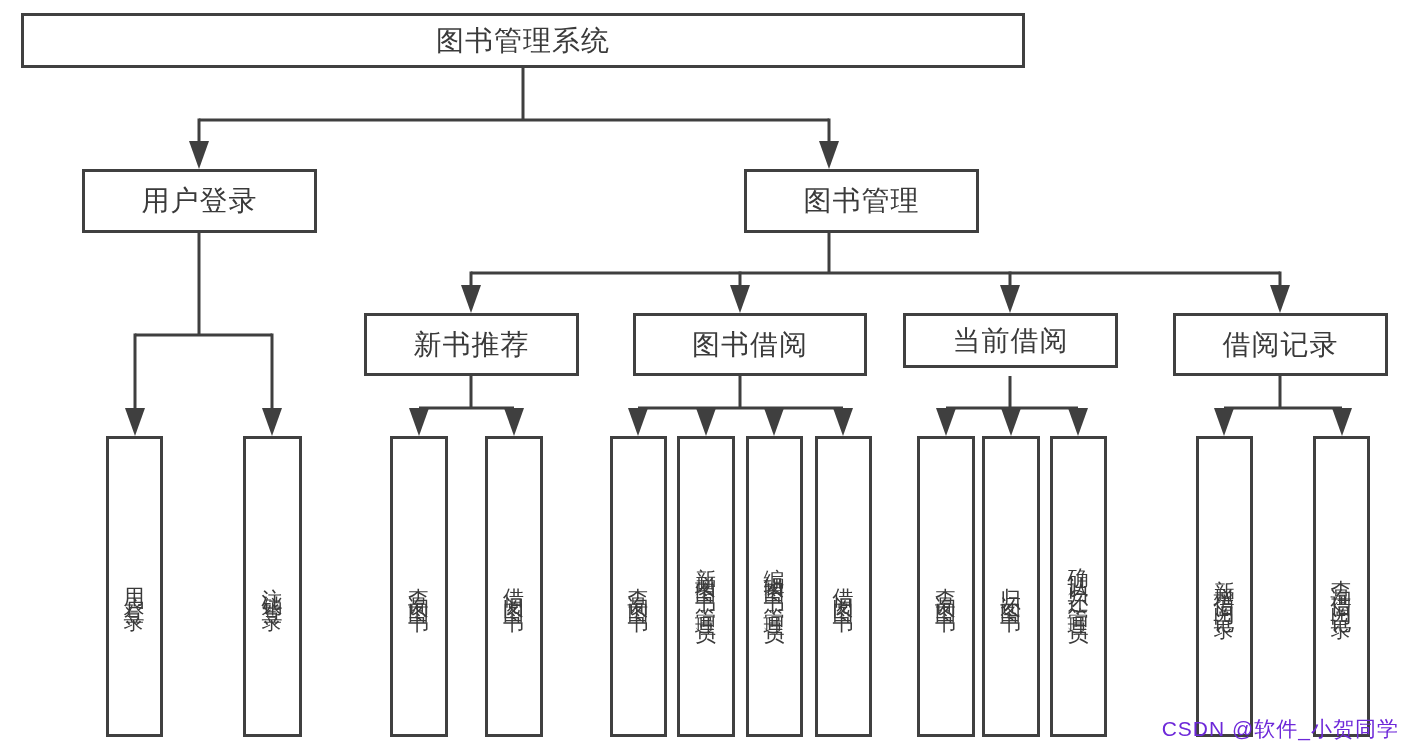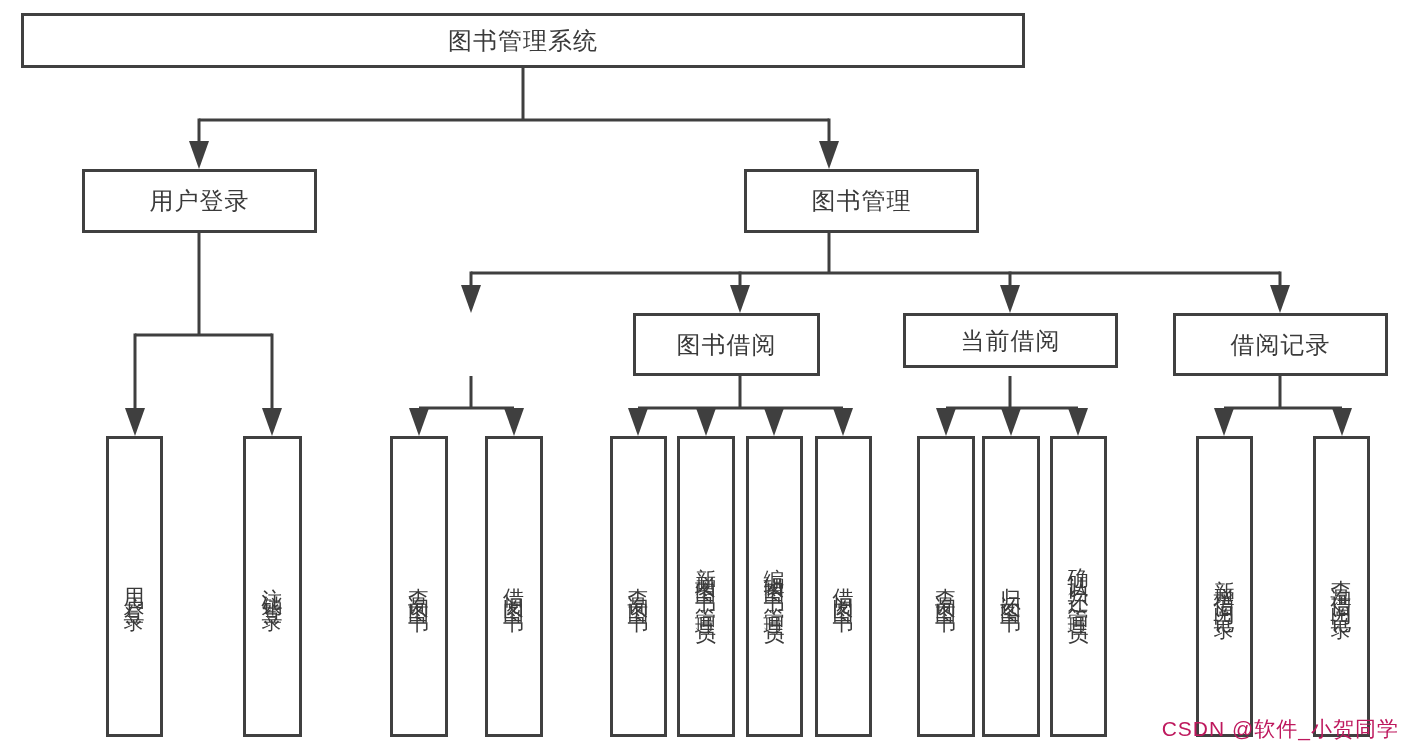--- a/index.html
+++ b/index.html
@@ -21,35 +21,35 @@
     position: absolute;
     box-sizing: border-box;
     border: 3px solid #404040;
     background: #ffffff;
     color: #3a3a3a;
     display: flex;
     align-items: center;
     justify-content: center;
     text-align: center;
   }
-  .node.lvl { font-size: 24px; letter-spacing: 1px; }
+  .node.lvl { font-size: 28px; letter-spacing: 1px; }
   .node.leaf { font-size: 21px; }
   .node.leaf .vtext {
     writing-mode: vertical-rl;
     text-orientation: mixed;
     letter-spacing: 8px;
     line-height: 1.1;
     white-space: nowrap;
   }
   .watermark {
     position: absolute;
     right: 6px;
     bottom: 4px;
     font-size: 21px;
-    color: #be185d;
+    color: #6d28d9;
     letter-spacing: 1px;
     z-index: 5;
     white-space: nowrap;
   }
 </style>
 </head>
 <body>
 
 <div class="canvas">
 
@@ -106,21 +106,22 @@
       <polygon points="1214,408 1234,408 1224,436"></polygon>
       <polygon points="1332,408 1352,408 1342,436"></polygon>
     </g>
   </svg>
 
   <div class="node lvl" style="left:21px; top:13px; width:1004px; height:55px">图书管理系统</div>
 
   <div class="node lvl" style="left:82px; top:169px; width:235px; height:64px">用户登录</div>
   <div class="node lvl" style="left:744px; top:169px; width:235px; height:64px">图书管理</div>
 
-  <div class="node lvl" style="left:633px; top:313px; width:187px; height:63px">图书借阅</div>
+  <div class="node lvl" style="left:364px; top:313px; width:215px; height:63px">新书推荐</div>
+  <div class="node lvl" style="left:633px; top:313px; width:234px; height:63px">图书借阅</div>
   <div class="node lvl" style="left:903px; top:313px; width:215px; height:55px">当前借阅</div>
   <div class="node lvl" style="left:1173px; top:313px; width:215px; height:63px">借阅记录</div>
 
   <div class="node leaf" style="left:106px; top:436px; width:57px; height:301px">
     <span class="vtext">用户登录</span>
   </div>
   <div class="node leaf" style="left:243px; top:436px; width:59px; height:301px">
     <span class="vtext">注销登录</span>
   </div>
   <div class="node leaf" style="left:390px; top:436px; width:58px; height:301px">

